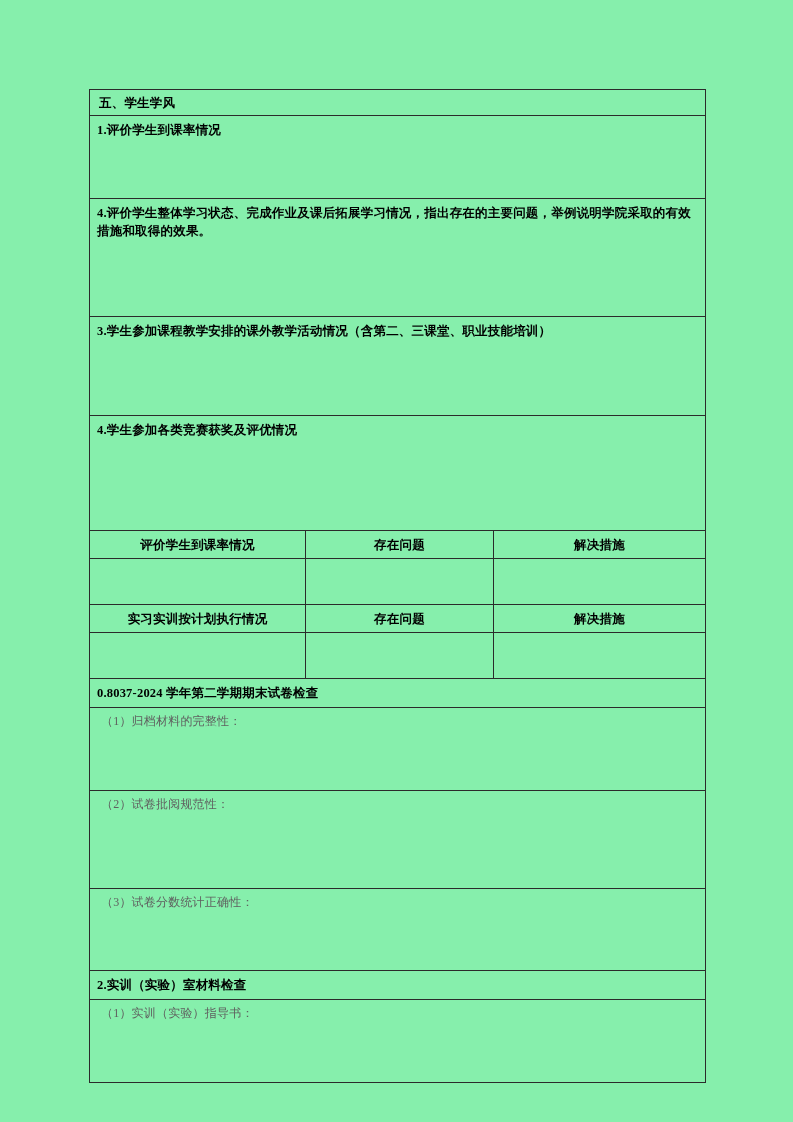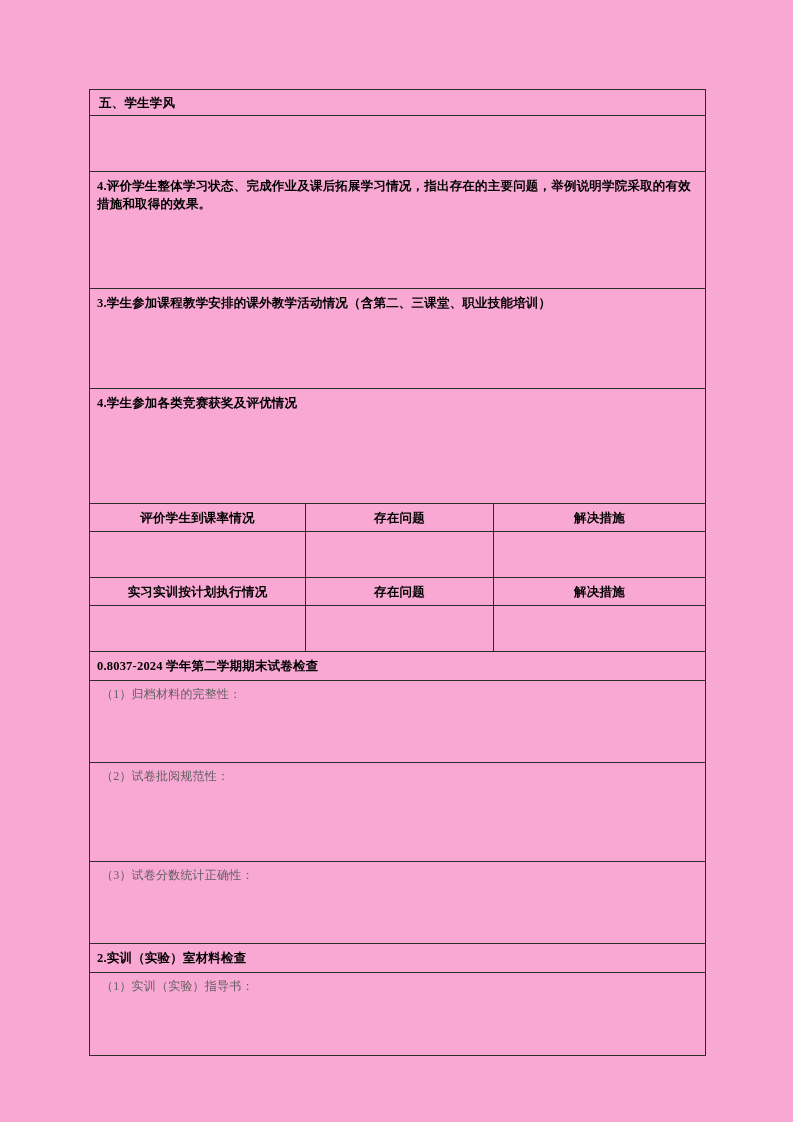--- a/index.html
+++ b/index.html
@@ -11,21 +11,21 @@
     width: 793px;
     height: 1122px;
     font-family: "Liberation Serif", "DejaVu Serif", serif;
     color: #000000;
     -webkit-font-smoothing: antialiased;
   }
   .page {
     position: relative;
     width: 793px;
     height: 1122px;
-    background: #f9a8d4;
+    background: #86efac;
     box-sizing: border-box;
   }
   .sheet {
     position: absolute;
     left: 89px;
     top: 89px;
     width: 616px;
   }
   table.form {
     width: 616px;
@@ -93,20 +93,21 @@
       <tbody>
 
         <tr class="section-head">
           <td colspan="3">
             <div class="cell">五、学生学风</div>
           </td>
         </tr>
 
         <tr class="prompt">
           <td colspan="3">
+            <div class="cell">1.评价学生到课率情况</div>
             <div class="cell plain spacer-sm"></div>
           </td>
         </tr>
 
         <tr class="prompt">
           <td colspan="3">
             <div class="cell">4.评价学生整体学习状态、完成作业及课后拓展学习情况，指出存在的主要问题，举例说明学院采取的有效措施和取得的效果。</div>
             <div class="cell plain spacer-md"></div>
           </td>
         </tr>

